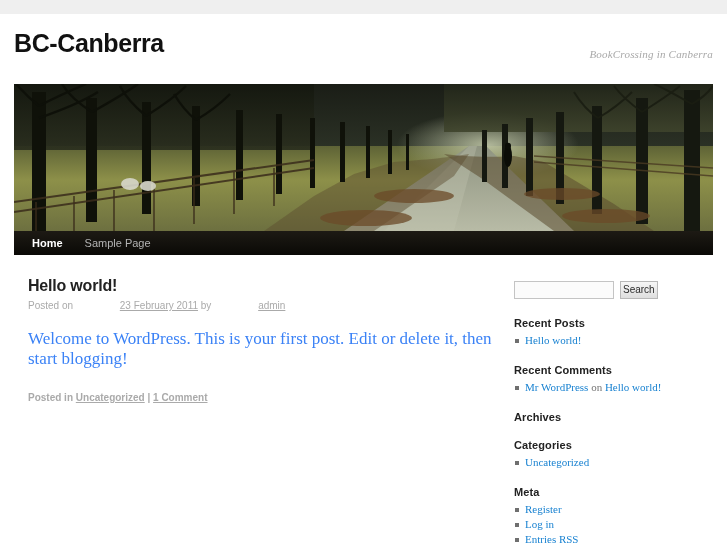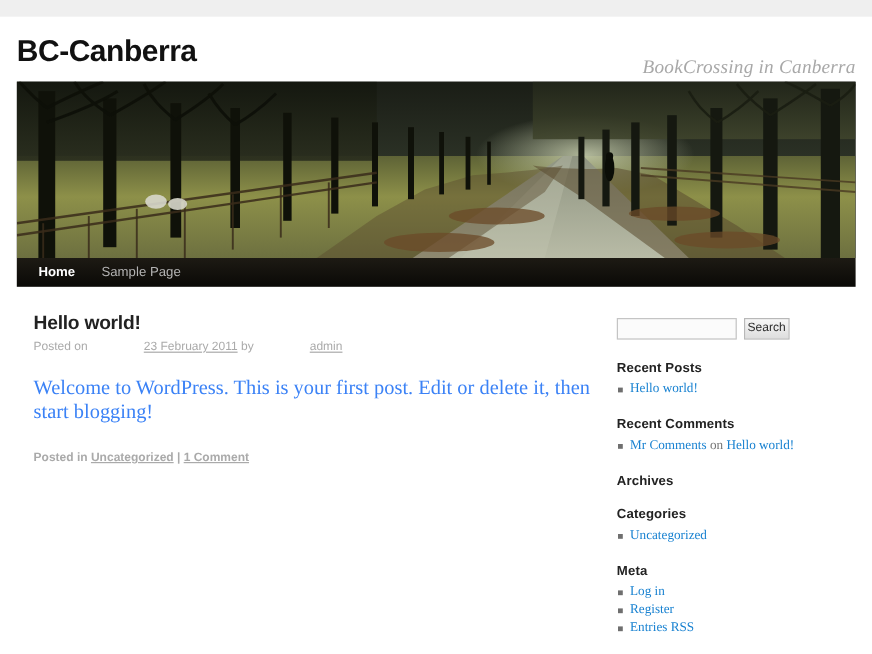--- a/index.html
+++ b/index.html
@@ -25,42 +25,42 @@
   
   .page {
     width: 727px;
     background: #ffffff;
   }
 
   
   .site-header {
     padding: 14px 14px 0 14px;
     position: relative;
-    height: 54px;
+    height: 70px;
     box-sizing: border-box;
   }
   .site-title {
     font-family: "Liberation Sans", sans-serif;
     font-size: 25px;
     font-weight: bold;
     color: #111111;
     letter-spacing: -0.4px;
     line-height: 30px;
     margin: 0;
     padding: 0;
     display: inline-block;
     text-decoration: none;
   }
   .site-description {
     position: absolute;
     right: 14px;
     top: 34px;
     font-family: "Liberation Serif", serif;
     font-style: italic;
-    font-size: 16px;
+    font-size: 11px;
     color: #a8a8a8;
     letter-spacing: 0.2px;
     margin-left: 24px;
   }
 
   
   .header-image-wrap {
     margin: 0 14px;
     width: 699px;
     height: 147px;
@@ -391,40 +391,40 @@
       <div class="widget">
         <h3 class="widget-title">Recent Posts</h3>
         <ul>
           <li><a href="#">Hello world!</a></li>
         </ul>
       </div>
 
       <div class="widget">
         <h3 class="widget-title">Recent Comments</h3>
         <ul>
-          <li><a href="#">Mr Comments</a><span class="muted"> on </span><a href="#">Hello world!</a></li>
+          <li><a href="#">Mr WordPress</a><span class="muted"> on </span><a href="#">Hello world!</a></li>
         </ul>
       </div>
 
       <div class="widget">
         <h3 class="widget-title">Archives</h3>
       </div>
 
       <div class="widget">
         <h3 class="widget-title">Categories</h3>
         <ul>
           <li><a href="#">Uncategorized</a></li>
         </ul>
       </div>
 
       <div class="widget">
         <h3 class="widget-title">Meta</h3>
         <ul>
+          <li><a href="#">Register</a></li>
           <li><a href="#">Log in</a></li>
-          <li><a href="#">Register</a></li>
           <li><a href="#">Entries RSS</a></li>
 
         </ul>
       </div>
 
     </div>
   </div>
 </div>
 
 </body></html>

